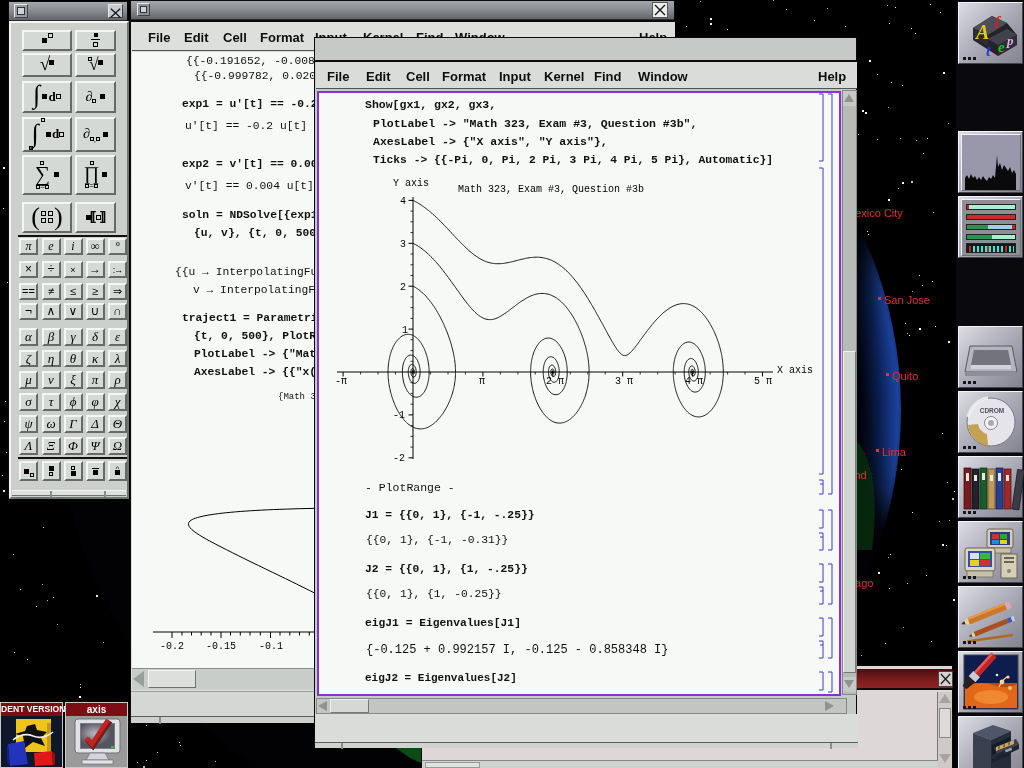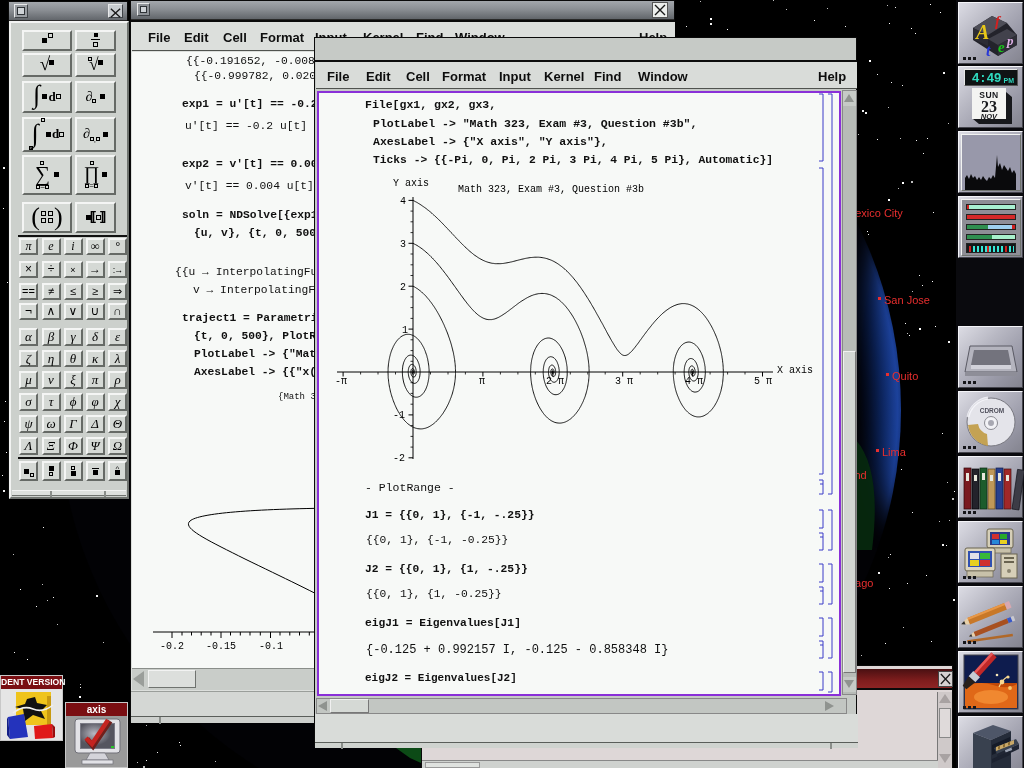--- a/index.html
+++ b/index.html
@@ -409,27 +409,27 @@
       <span class="abs menu" style="left:50px;top:7px">Edit</span>
       <span class="abs menu" style="left:90px;top:7px">Cell</span>
       <span class="abs menu" style="left:126px;top:7px">Format</span>
       <span class="abs menu" style="left:183px;top:7px">Input</span>
       <span class="abs menu" style="left:228px;top:7px">Kernel</span>
       <span class="abs menu" style="left:278px;top:7px">Find</span>
       <span class="abs menu" style="left:322px;top:7px">Window</span>
       <span class="abs menu" style="left:502px;top:7px">Help</span>
     </div>
 <div class="abs" style="left:2px;top:53px;width:524px;height:605px;background:#f7f9f7;border:2px solid #8a30d8;overflow:hidden">
-<div class="abs mono" style="left:46px;top:5px;font-size:11.5px;font-weight:bold;line-height:13.5px">File[gx1, gx2, gx3,</div>
+<div class="abs mono" style="left:46px;top:5px;font-size:11.5px;font-weight:bold;line-height:13.5px">Show[gx1, gx2, gx3,</div>
       <div class="abs mono" style="left:54px;top:23.5px;font-size:11.5px;font-weight:bold;line-height:13.5px">PlotLabel -&gt; "Math 323, Exam #3, Question #3b",</div>
       <div class="abs mono" style="left:54px;top:42px;font-size:11.5px;font-weight:bold;line-height:13.5px">AxesLabel -&gt; {"X axis", "Y axis"},</div>
       <div class="abs mono" style="left:54px;top:60.5px;font-size:11.3px;font-weight:bold;line-height:13.3px">Ticks -&gt; {{-Pi, 0, Pi, 2 Pi, 3 Pi, 4 Pi, 5 Pi}, Automatic}]</div>
       <div class="abs mono" style="left:46px;top:387.5px;font-size:11.5px;line-height:13.5px">- PlotRange -</div>
       <div class="abs mono" style="left:46px;top:416px;font-size:11.3px;font-weight:bold;line-height:13.3px">J1 = {{0, 1}, {-1, -.25}}</div>
-      <div class="abs mono" style="left:47px;top:441px;font-size:11.3px;line-height:13.3px">{{0, 1}, {-1, -0.25}}</div>
+      <div class="abs mono" style="left:47px;top:441px;font-size:11.3px;line-height:13.3px">{{0, 1}, {-1, -0.31}}</div>
       <div class="abs mono" style="left:46px;top:470px;font-size:11.3px;font-weight:bold;line-height:13.3px">J2 = {{0, 1}, {1, -.25}}</div>
       <div class="abs mono" style="left:47px;top:495px;font-size:11.3px;line-height:13.3px">{{0, 1}, {1, -0.25}}</div>
       <div class="abs mono" style="left:46px;top:524px;font-size:11.3px;font-weight:bold;line-height:13.3px">eigJ1 = Eigenvalues[J1]</div>
       <div class="abs mono" style="left:47px;top:549.5px;font-size:12px;line-height:14px">{-0.125 + 0.992157 I, -0.125 - 0.858348 I}</div>
       <div class="abs mono" style="left:46px;top:578.5px;font-size:11px;font-weight:bold;line-height:13px">eigJ2 = Eigenvalues[J2]</div>
 </div>
 <svg class="abs" style="left:2px;top:53px" width="522px" height="420px" viewBox="316 90 522 420">
 <line x1="336" y1="371" x2="772" y2="371" stroke="#000" stroke-width="1"></line>
 <line x1="412" y1="196" x2="412" y2="458" stroke="#000" stroke-width="1"></line>
 <line x1="342.1" y1="371" x2="342.1" y2="375.5" stroke="#000" stroke-width="1"></line>
@@ -830,33 +830,20 @@
 <polygon points="14,25 33,13 48,20 29,32" fill="#4e4e58"></polygon>
 <polygon points="14,25 29,32 29,43 14,36" fill="#2c2c34"></polygon>
 <polygon points="29,36 48,26 58,32 39,42" fill="#42424c"></polygon>
 <polygon points="39,42 58,32 58,42 39,53" fill="#2e2e36"></polygon>
 <text x="17" y="36" font-size="20" font-weight="bold" fill="#e8c818" font-family="Liberation Serif,serif" font-style="italic">A</text>
 <text x="36" y="23" font-size="15" font-weight="bold" fill="#d42020" font-family="Liberation Serif,serif" font-style="italic">f</text>
 <text x="27" y="53" font-size="16" font-weight="bold" fill="#2838d8" font-family="Liberation Serif,serif" font-style="italic">t</text>
 <text x="39" y="49" font-size="15" font-weight="bold" fill="#18c818" font-family="Liberation Serif,serif" font-style="italic">e</text>
 <text x="48" y="42" font-size="13" font-weight="bold" fill="#e0b0e8" font-family="Liberation Serif,serif" font-style="italic">p</text>
 </svg><div class="dots"></div></div>
-    <div class="tile" style="top:66px;height:62px">
-      <div class="abs" style="left:5px;top:2px;width:54px;height:17px;background:#101314;border:1px solid #e8e8e8;border-right-color:#555;border-bottom-color:#555">
-<span style="position:absolute;right:16px;top:1px;color:#2fd8be;font-size:13px;font-weight:bold;font-family:'Liberation Mono',monospace;letter-spacing:-0.5px">4:49</span>
-<span style="position:absolute;right:3px;top:7px;color:#2fd8be;font-size:7px;font-weight:bold">PM</span>
-      </div>
-<svg class="abs" style="left:0;top:0" width="65" height="62">
-<polygon points="47,25 53,30 53,57 20,57 14,52 47,52" fill="#17181c"></polygon>
-<rect x="13" y="21" width="34" height="31" fill="#f4f4f2"></rect>
-<text x="30" y="31" font-size="8.5" font-weight="bold" fill="#17181c" text-anchor="middle" letter-spacing="0.5">SUN</text>
-<text x="30" y="45" font-size="16" font-weight="bold" fill="#17181c" text-anchor="middle" font-family="Liberation Serif,serif">23</text>
-<text x="30" y="51.5" font-size="7.5" font-weight="bold" font-style="italic" fill="#17181c" text-anchor="middle">NOV</text>
-</svg>
-    </div>
     <div class="tile" style="top:131px;height:62px">
       <div class="abs bev-out1" style="left:2px;top:2px;width:60px;height:57px;background:#9898aa">
 <svg width="58" height="55">
           <polygon fill="#0a0a0c" points="3,55 3,43 5,40 7,44 9,39 11,43 13,41 15,45 17,42 19,45 21,41 23,44 25,46 27,42 29,44 31,40 33,43 35,20 36,32 38,28 40,35 42,30 44,33 46,36 48,32 50,38 52,35 54,39 54,55"></polygon>
         </svg></div>
     </div>
     <div class="tile" style="top:196px;height:62px">
       <div class="abs bev-out1" style="left:2px;top:2px;width:60px;height:57px;background:#8e8e96">
 <div class="abs" style="left:4px;top:4px;width:50px;height:6px;background:#a8f0d2;border:1px solid #222">
           <div class="abs" style="left:0;top:0;width:2px;height:4px;background:#d02020"></div>
@@ -970,21 +957,21 @@
 <polygon points="35,31 57,22 60,27 38,37" fill="#39414f"></polygon>
 <polygon points="38,37 60,27 60,32 38,42" fill="#202634"></polygon>
 <polygon points="37,30 55,23 55,27 37,34" fill="#c8a868"></polygon>
 <polygon points="39,29.5 41,28.7 41,31.7 39,32.5" fill="#8a6a30"></polygon>
 <polygon points="44,27.5 46,26.7 46,29.7 44,30.5" fill="#8a6a30"></polygon>
 <polygon points="49,25.5 51,24.7 51,27.7 49,28.5" fill="#8a6a30"></polygon>
 <rect x="46" y="32" width="7" height="2.5" fill="#9aa2b2" transform="rotate(-22 49 33)"></rect>
 <polygon points="33,42 51,34 51,38 33,46" fill="#1c2230"></polygon>
 </svg></div>
   </div>
-<div class="abs" style="left:0;top:675px;width:63px;height:66px;z-index:42;border:1px solid #c8c8c8;background:#e5e5e5">
+<div class="abs" style="left:0;top:702px;width:63px;height:66px;z-index:42;border:1px solid #c8c8c8;background:#0f172a">
 <div class="abs" style="left:0;top:0;width:61px;height:13px;background:#7a0e12;color:#fff;font-size:8.6px;font-weight:bold;text-align:center;line-height:13px;white-space:nowrap">DENT VERSION</div>
 <svg class="abs" style="left:6px;top:15px" width="50" height="49">
 <rect x="9" y="1" width="35" height="33" fill="#efc41c"></rect>
 <rect x="40" y="5" width="4" height="29" fill="#c89a10"></rect>
 <path d="M20,8 L28,6 L30,12 L40,14 L34,20 L38,28 L26,24 L18,30 L16,18 L8,16 L18,13 Z" fill="#111"></path>
 <path d="M6,22 Q16,14 26,18 T46,14" stroke="#f0f0f0" stroke-width="1.6" fill="none"></path>
 <polygon points="1,26 17,23 21,46 3,48" fill="#2433bc"></polygon>
 <polygon points="1,26 3,48 0,44 0,28" fill="#141f86"></polygon>
 <polygon points="27,35 45,33 46,47 28,48" fill="#e01818"></polygon>
 <polygon points="45,33 48,36 48,46 46,47" fill="#9a0e0e"></polygon>

